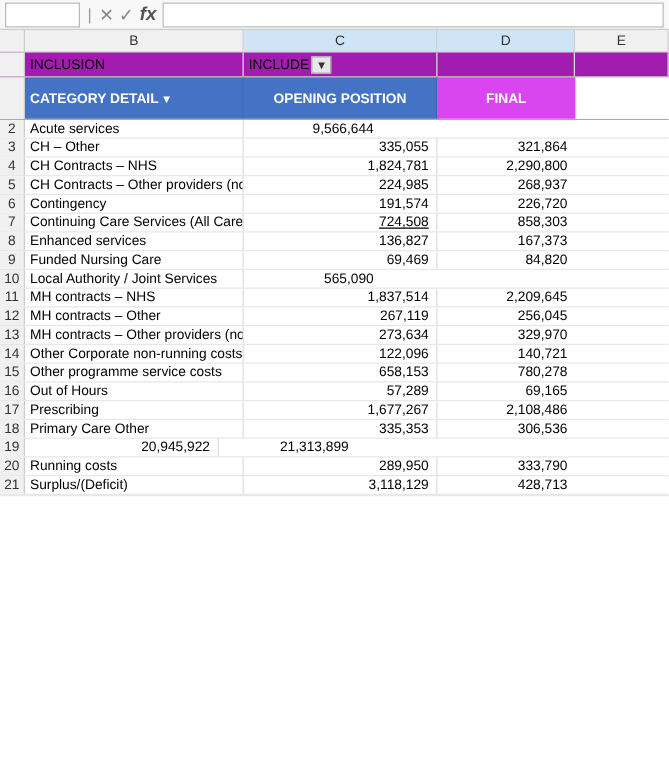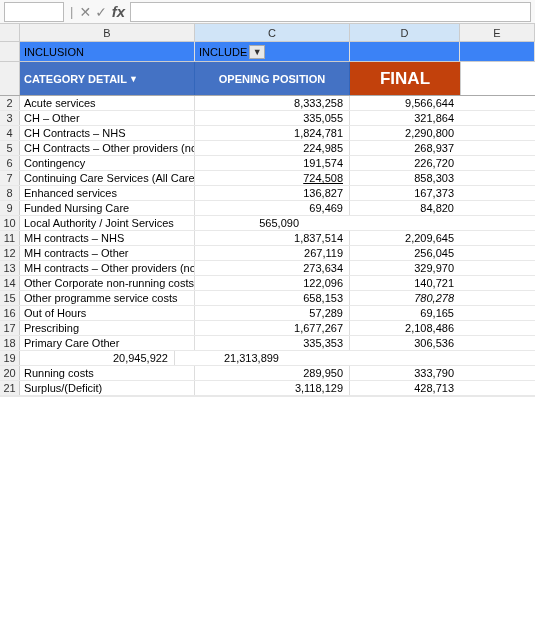--- a/index.html
+++ b/index.html
@@ -83,21 +83,21 @@
     }
     .col-header.selected {
       background: #d0e4f7;
     }
 
     
     .filter-row {
       display: flex;
       border-bottom: 1px solid #ccc;
       height: 20px;
-      background: #3b82f6;
+      background: #a21caf;
     }
     .filter-cell {
       border-right: 1px solid #ddd;
       font-size: 11px;
       display: flex;
       align-items: center;
       padding: 0 4px;
     }
     .filter-cell .filter-dropdown {
       width: 16px;
@@ -142,24 +142,24 @@
       color: #fff;
       font-weight: bold;
       font-size: 11px;
       display: flex;
       align-items: center;
       justify-content: center;
       padding: 0 4px;
       border-right: 1px solid #3366BB;
     }
     .th-final {
-      background: #c2410c;
+      background: #d946ef;
       color: #fff;
       font-weight: bold;
-      font-size: 17px;
+      font-size: 11px;
       display: flex;
       align-items: center;
       justify-content: center;
       padding: 12px 4px;
     }
 
     
     .data-table {
       width: 100%;
     }
@@ -257,21 +257,20 @@
   <div class="th-final" style="width:110px;">
     <span>FINAL</span>
   </div>
   <div style="width:75px; background:#fff; border-left:1px solid #ccc;"></div>
 </div>
 
 <div class="data-table" id="data-rows-container">
 <div class="data-row">
     <div class="row-num-col">2</div>
     <div class="cell-category" style="width:175px;">Acute services</div>
-    <div class="cell-opening" style="width:155px;">8,333,258</div>
     <div class="cell-final" style="width:110px;">9,566,644</div>
     <div style="width:75px;"></div>
   </div>
     <div class="data-row">
     <div class="row-num-col">3</div>
     <div class="cell-category" style="width:175px;">CH – Other</div>
     <div class="cell-opening" style="width:155px;">335,055</div>
     <div class="cell-final" style="width:110px;">321,864</div>
     <div style="width:75px;"></div>
   </div>
@@ -348,21 +347,21 @@
     <div class="row-num-col">14</div>
     <div class="cell-category" style="width:175px;">Other Corporate non-running costs</div>
     <div class="cell-opening" style="width:155px;">122,096</div>
     <div class="cell-final" style="width:110px;">140,721</div>
     <div style="width:75px;"></div>
   </div>
     <div class="data-row">
     <div class="row-num-col">15</div>
     <div class="cell-category" style="width:175px;">Other programme service costs</div>
     <div class="cell-opening" style="width:155px;">658,153</div>
-    <div class="cell-final" style="width:110px;font-style:italic;">780,278</div>
+    <div class="cell-final" style="width:110px;">780,278</div>
     <div style="width:75px;"></div>
   </div>
     <div class="data-row">
     <div class="row-num-col">16</div>
     <div class="cell-category" style="width:175px;">Out of Hours</div>
     <div class="cell-opening" style="width:155px;">57,289</div>
     <div class="cell-final" style="width:110px;">69,165</div>
     <div style="width:75px;"></div>
   </div>
     <div class="data-row">

